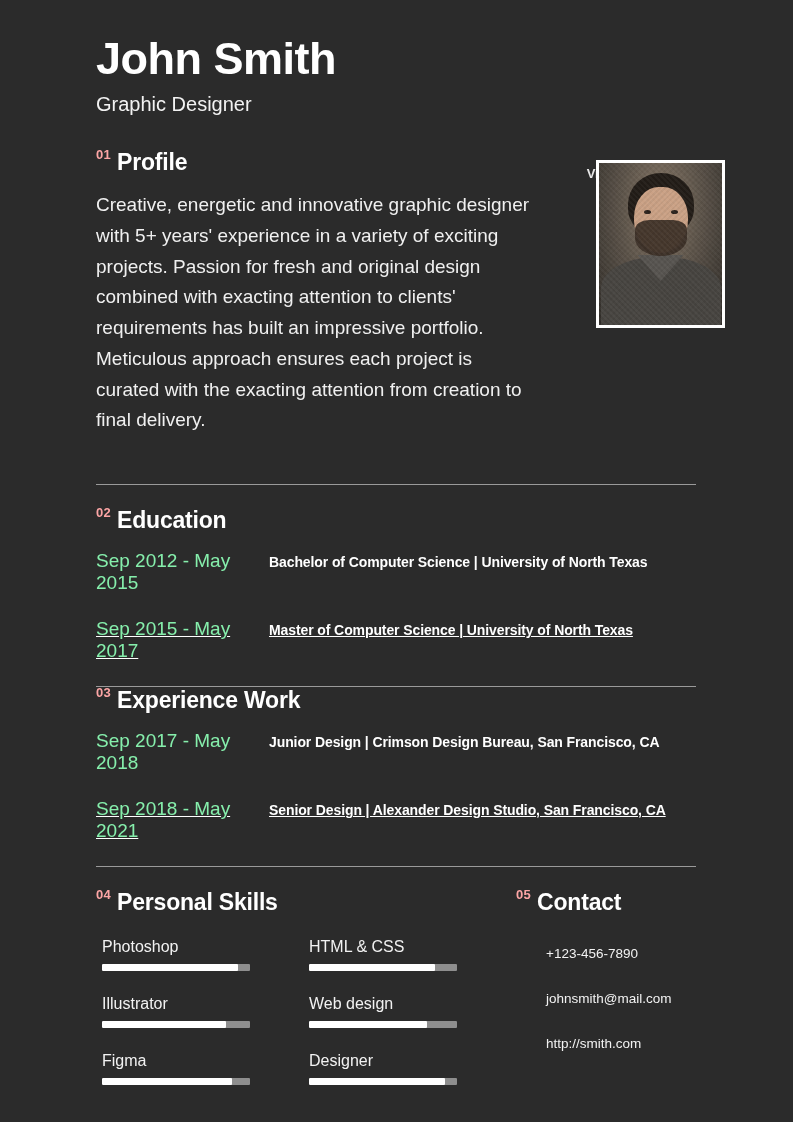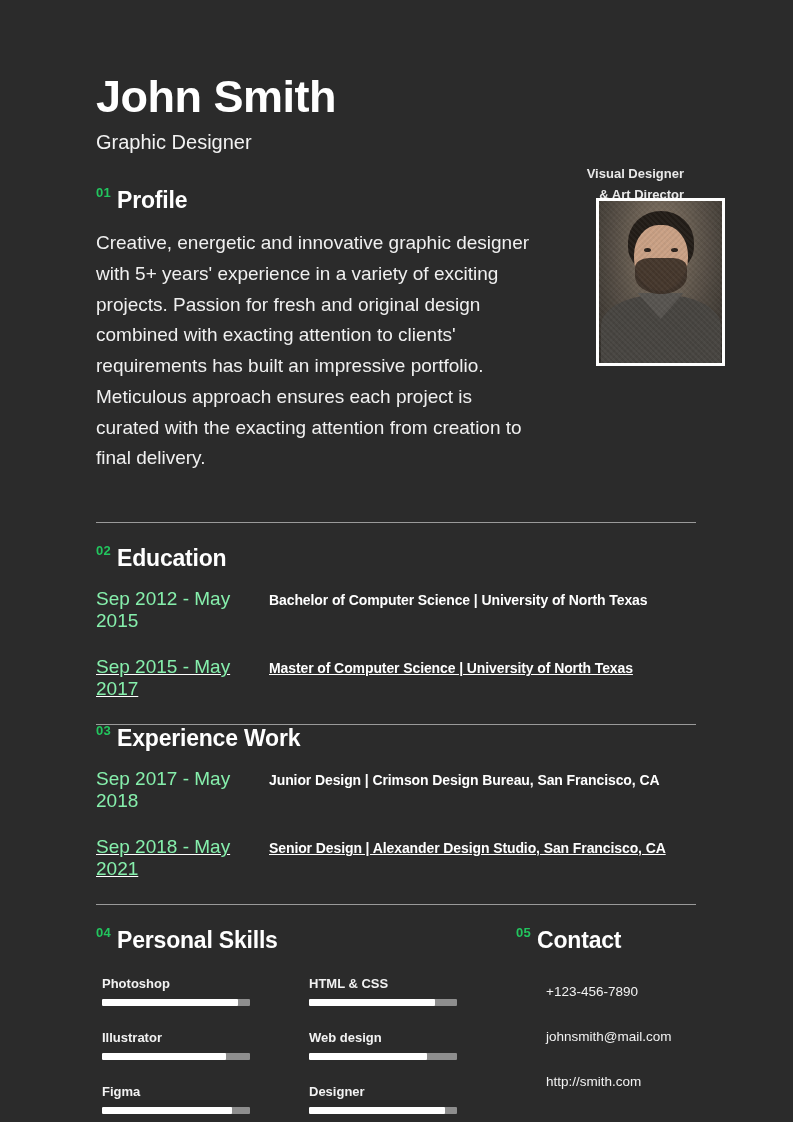--- a/index.html
+++ b/index.html
@@ -24,21 +24,21 @@
   }
   .content {
     position: absolute;
     left: 96px;
     top: 0;
     width: 600px;
   }
 
   
   .header {
-    padding-top: 74px;
+    padding-top: 36px;
     position: relative;
   }
   .name {
     font-size: 45px;
     font-weight: bold;
     letter-spacing: -0.5px;
     line-height: 1.0;
     margin: 0;
     color: #ffffff;
   }
@@ -62,21 +62,21 @@
 
   
   .section-head {
     display: flex;
     align-items: baseline;
     gap: 6px;
   }
   .sec-num {
     font-size: 13px;
     font-weight: bold;
-    color: #22c55e;
+    color: #fca5a5;
     position: relative;
     top: -11px;
     letter-spacing: 0.3px;
   }
   .sec-title {
     font-size: 23px;
     font-weight: bold;
     color: #ffffff;
     letter-spacing: -0.2px;
   }
@@ -202,24 +202,23 @@
     letter-spacing: -0.1px;
   }
 
   
   .skills-block { display: flex; }
   .skill-col { width: 207px; }
   .skill {
     margin-bottom: 24px;
   }
   .skill-label {
-    font-size: 13px;
+    font-size: 16px;
     color: #f2f2f2;
     margin-bottom: 8px;
-    font-weight: bold;
   }
   .bar-track {
     width: 148px;
     height: 7px;
     background: #8e8e8e;
     border-radius: 1px;
     position: relative;
     overflow: hidden;
   }
   .bar-fill {

